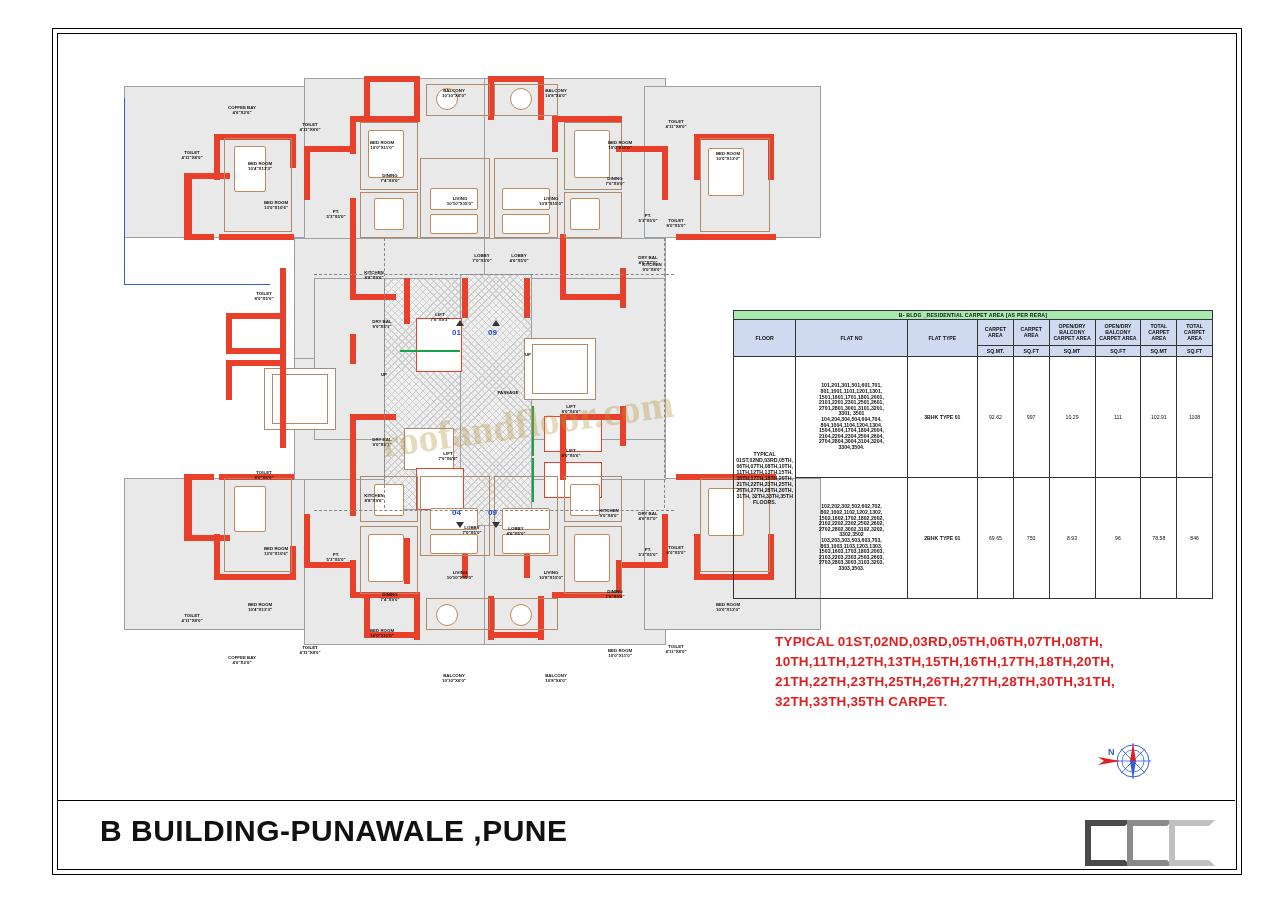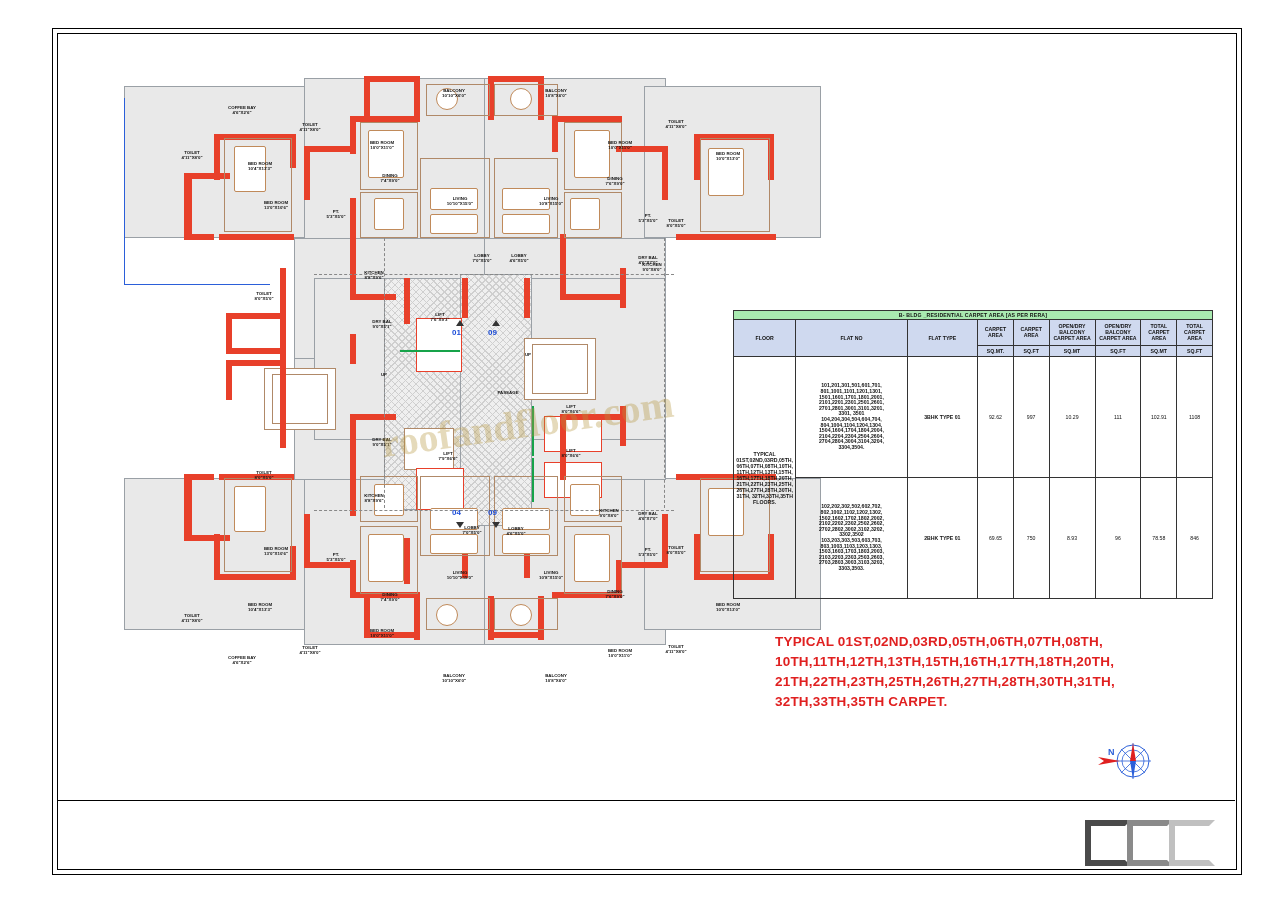--- a/index.html
+++ b/index.html
@@ -448,19 +448,20 @@
           <line x1="55" y1="14" x2="31" y2="38"></line>
       </g>
       <polygon points="43,8 46,26 40,26" fill="#e02020"></polygon>
       <polygon points="43,44 46,26 40,26" fill="#2b5fd9"></polygon>
       <polygon points="8,22 30,26 8,30 14,26" fill="#e02020"></polygon>
       <text x="18" y="20" font-size="9" font-weight="bold" fill="#2b5fd9" font-family="'Liberation Sans',sans-serif">N</text>
     </svg>
   </div>
 
   <div class="titlebar"></div>
+  <div class="title-txt">B  BUILDING-PUNAWALE ,PUNE</div>
   <div class="logo">
     <div style="left:0;top:0;width:34px;height:34px;border:6px solid #4a4a4a;border-right-color:transparent;"></div>
     <div style="left:42px;top:0;width:34px;height:34px;border:6px solid #8a8a8a;border-right-color:transparent;"></div>
     <div style="left:84px;top:0;width:34px;height:34px;border:6px solid #c0c0c0;border-right-color:transparent;"></div>
   </div>
 
 </div>
 
 </body></html>

